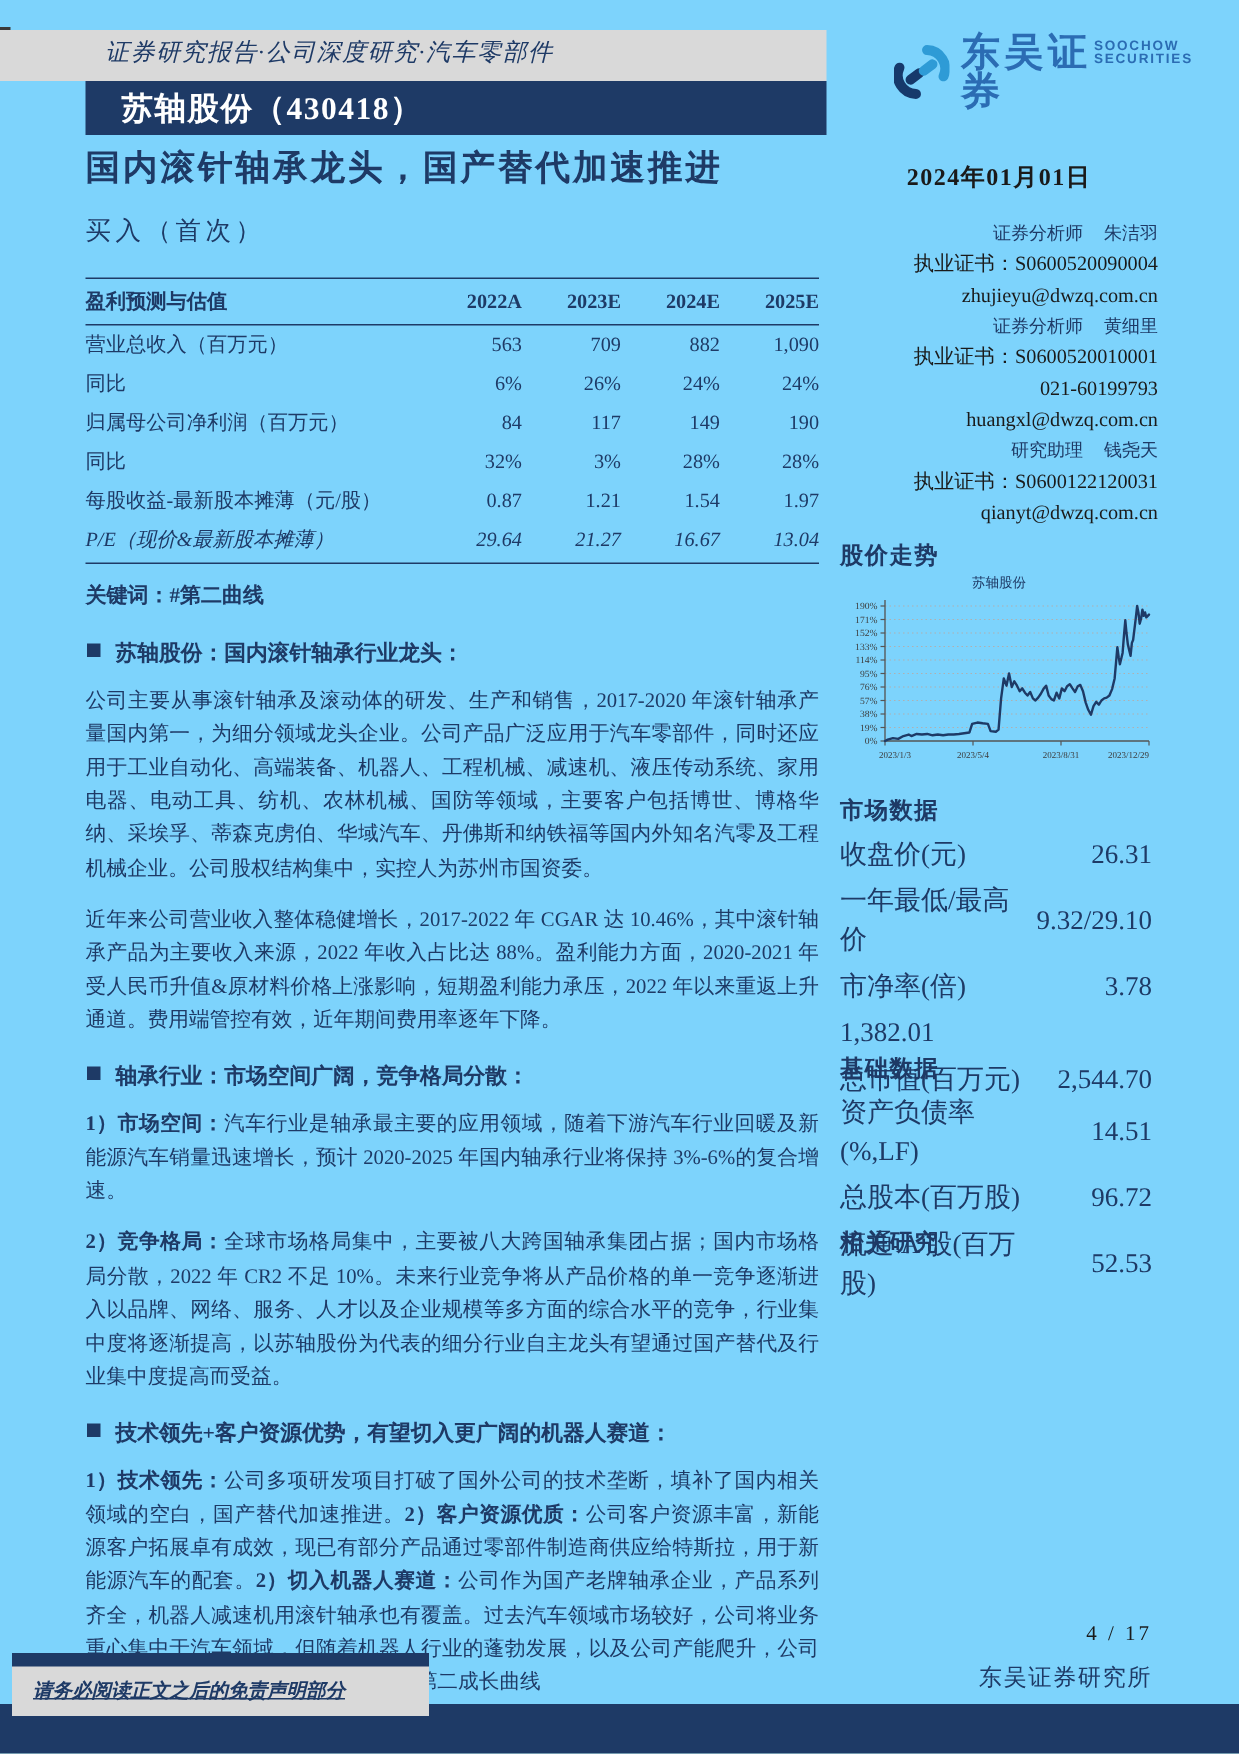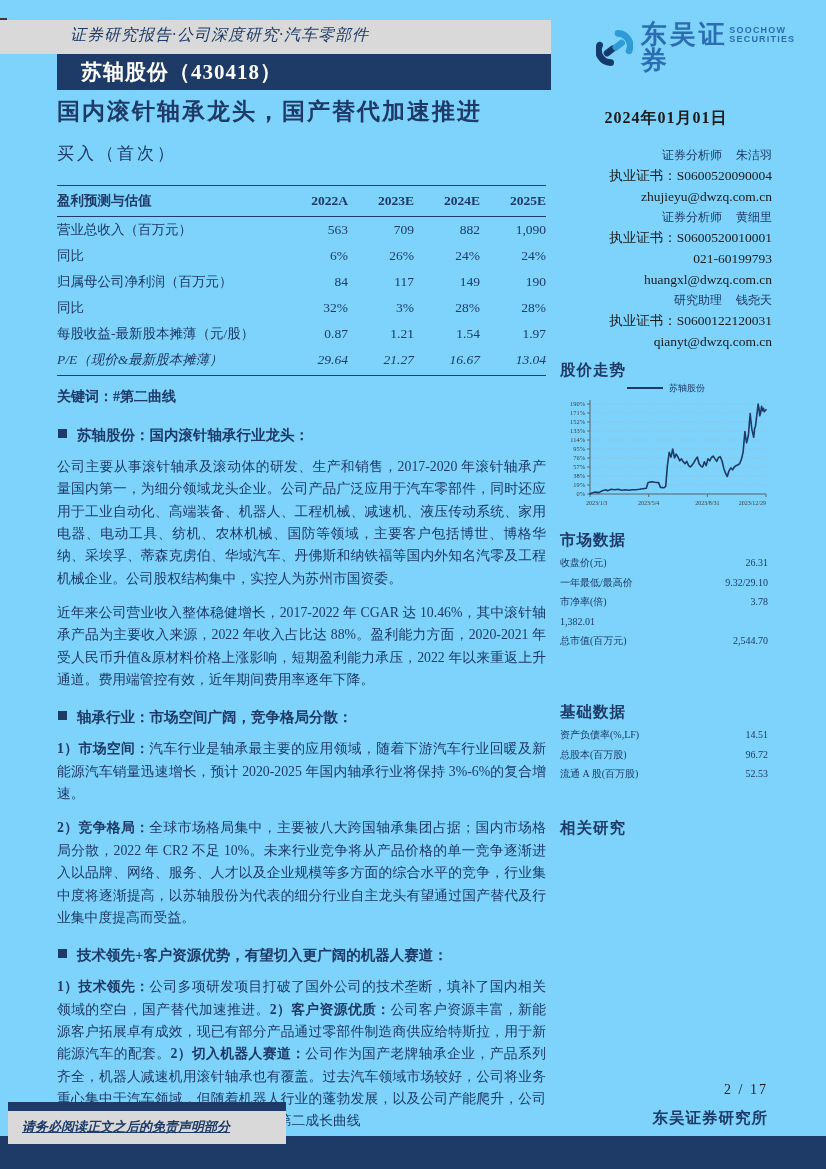--- a/index.html
+++ b/index.html
@@ -51,34 +51,34 @@
                font-weight:bold;font-size:16px;color:#1a1a1a;letter-spacing:1px;}
 
   .analysts{position:absolute;left:560px;top:146px;width:212px;text-align:right;
             font-size:13.5px;color:#1a1a1a;line-height:1.58;}
   .an-role{color:#1e3a66;font-weight:normal;font-size:12px;}
   .an-role .sp{display:inline-block;width:14px;}
 
   .rc-head{position:absolute;left:560px;width:212px;font-weight:bold;font-size:15.5px;
            color:#1e3a66;letter-spacing:1px;}
   .chart-wrap{position:absolute;left:558px;top:382px;width:216px;}
-  .legend{display:flex;justify-content:center;align-items:center;height:12px;margin-bottom:2px;}
+  .legend{display:flex;justify-content:center;align-items:center;height:12px;margin-bottom:2px;flex-direction:column;}
   .legend-line{width:36px;height:2px;background:#1e3a66;margin-right:6px;}
   .legend-label{font-size:9px;color:#1e3a66;}
 
-  .datalist{position:absolute;left:560px;width:208px;font-size:10px;color:#1e3a66;}
+  .datalist{position:absolute;left:560px;width:208px;font-size:18px;color:#1e3a66;}
   .drow{display:flex;justify-content:space-between;margin-bottom:5px;line-height:1.45;}
   .drow .lab{text-align:left;max-width:128px;}
   .drow .val{text-align:right;align-self:center;}
 
   
   .page-num{position:absolute;left:560px;top:1082px;width:208px;text-align:right;
             font-size:14px;color:#1a1a1a;letter-spacing:2px;}
   .institute{position:absolute;left:560px;top:1108px;width:208px;text-align:right;
-             font-weight:bold;font-size:15.5px;color:#1e3a66;letter-spacing:1px;}
+             font-weight:normal;font-size:15.5px;color:#1e3a66;letter-spacing:1px;}
   .footer-bar{position:absolute;left:0;top:1136px;width:826px;height:33px;background:#1e3a66;}
   .disclaimer{position:absolute;left:8px;top:1102px;width:278px;background:#d9d9d9;
               border-top:9px solid #1e3a66;padding:7px 10px 8px 14px;
               font-weight:bold;font-style:italic;font-size:13px;color:#1e3a66;text-decoration:underline;}
 </style>
 </head>
 <body>
 
 <div class="page">
 
@@ -291,18 +291,18 @@
         <span class="val">96.72</span>
       </div>
     <div class="drow">
         <span class="lab">流通 A 股(百万股)</span>
         <span class="val">52.53</span>
       </div>
   </div>
 
   <div class="rc-head" style="top:818px;">相关研究</div>
 
-  <div class="page-num">2 / 17</div>
+  <div class="page-num">4 / 17</div>
   <div class="institute">东吴证券研究所</div>
   <div class="footer-bar"></div>
   <div class="disclaimer">请务必阅读正文之后的免责声明部分</div>
 
 </div>
 
 </body></html>

